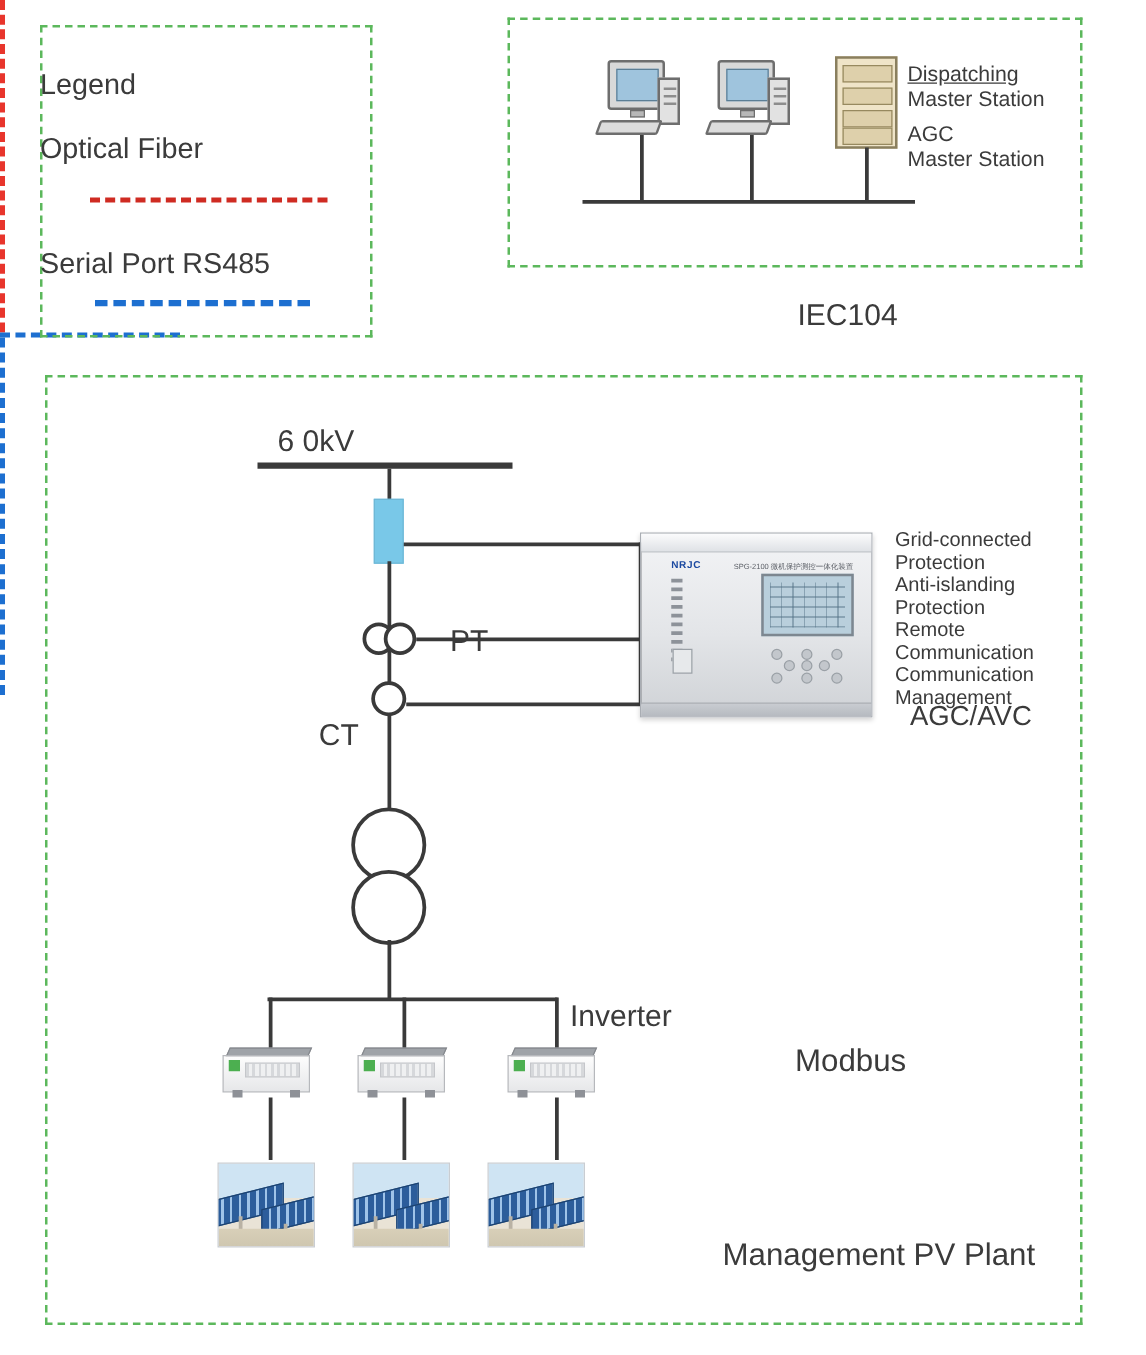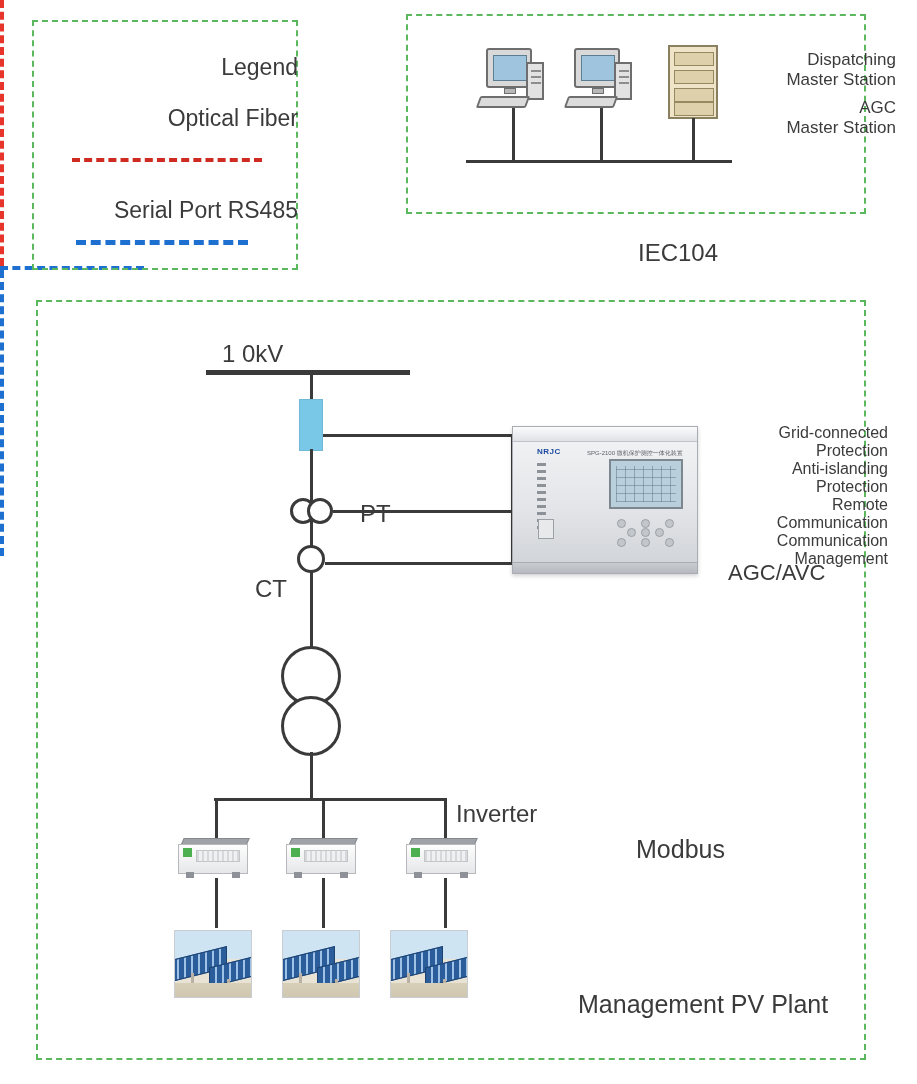--- a/index.html
+++ b/index.html
@@ -23,21 +23,21 @@
     border: 2px dashed #5cb85c;
     box-sizing: border-box;
     background: transparent;
   }
   .txt {
     position: absolute;
     color: #3b3b3b;
     white-space: pre;
     line-height: 1.18;
   }
-  .ctr { text-align: right; }
+  .ctr { text-align: left; }
   .wire {
     position: absolute;
     background: #3a3a3a;
   }
   .wire-h { height: 3px; }
   .wire-v { width: 3px; }
   .dash-red-v {
     width: 0;
     border-left: 4px dashed #e8352c;
   }
@@ -322,36 +322,36 @@
     <div class="kbd"></div>
   </div>
 
   <div class="cab" style="left:668px; top:45px;">
     <div class="row" style="top:5px;"></div>
     <div class="row" style="top:23px;"></div>
     <div class="row" style="top:41px;"></div>
     <div class="row" style="top:55px;"></div>
   </div>
 
-  <div class="txt ctr" style="left:726px; top:50px; width:170px; font-size:17px;">Dispatching</div>
+  <div class="txt ctr" style="left:726px; top:50px; width:170px; font-size:17px;text-decoration:underline;">Dispatching</div>
   <div class="txt ctr" style="left:726px; top:70px; width:170px; font-size:17px;">Master Station</div>
   <div class="txt ctr" style="left:726px; top:98px; width:170px; font-size:17px;">AGC</div>
   <div class="txt ctr" style="left:726px; top:118px; width:170px; font-size:17px;">Master Station</div>
 
   <div class="wire wire-h" style="left:466px; top:160px; width:266px;"></div>
   <div class="wire wire-v" style="left:512px; top:108px; height:54px;"></div>
   <div class="wire wire-v" style="left:600px; top:108px; height:54px;"></div>
   <div class="wire wire-v" style="left:692px; top:118px; height:44px;"></div>
 
   <div class="dash-red-v" style="left:611px; top:162px; height:266px;"></div>
   <div class="txt" style="left:638px; top:239px; font-size:24px;">IEC104</div>
 
   <div class="dashbox" style="left:36px; top:300px; width:830px; height:760px;"></div>
 
-  <div class="txt" style="left:222px; top:340px; font-size:24px;">1 0kV</div>
+  <div class="txt" style="left:222px; top:340px; font-size:24px;">6 0kV</div>
   <div class="wire wire-h" style="left:206px; top:370px; width:204px; height:5px;"></div>
 
   <div class="wire wire-v" style="left:310px; top:375px; height:26px;"></div>
   <div class="breaker" style="left:299px; top:399px; width:24px; height:52px;"></div>
   <div class="wire wire-v" style="left:310px; top:449px; height:200px;"></div>
 
   <div class="circ" style="left:290px; top:498px; width:26px; height:26px;"></div>
   <div class="circ" style="left:307px; top:498px; width:26px; height:26px;"></div>
   <div class="txt" style="left:360px; top:500px; font-size:24px;">PT</div>
 

